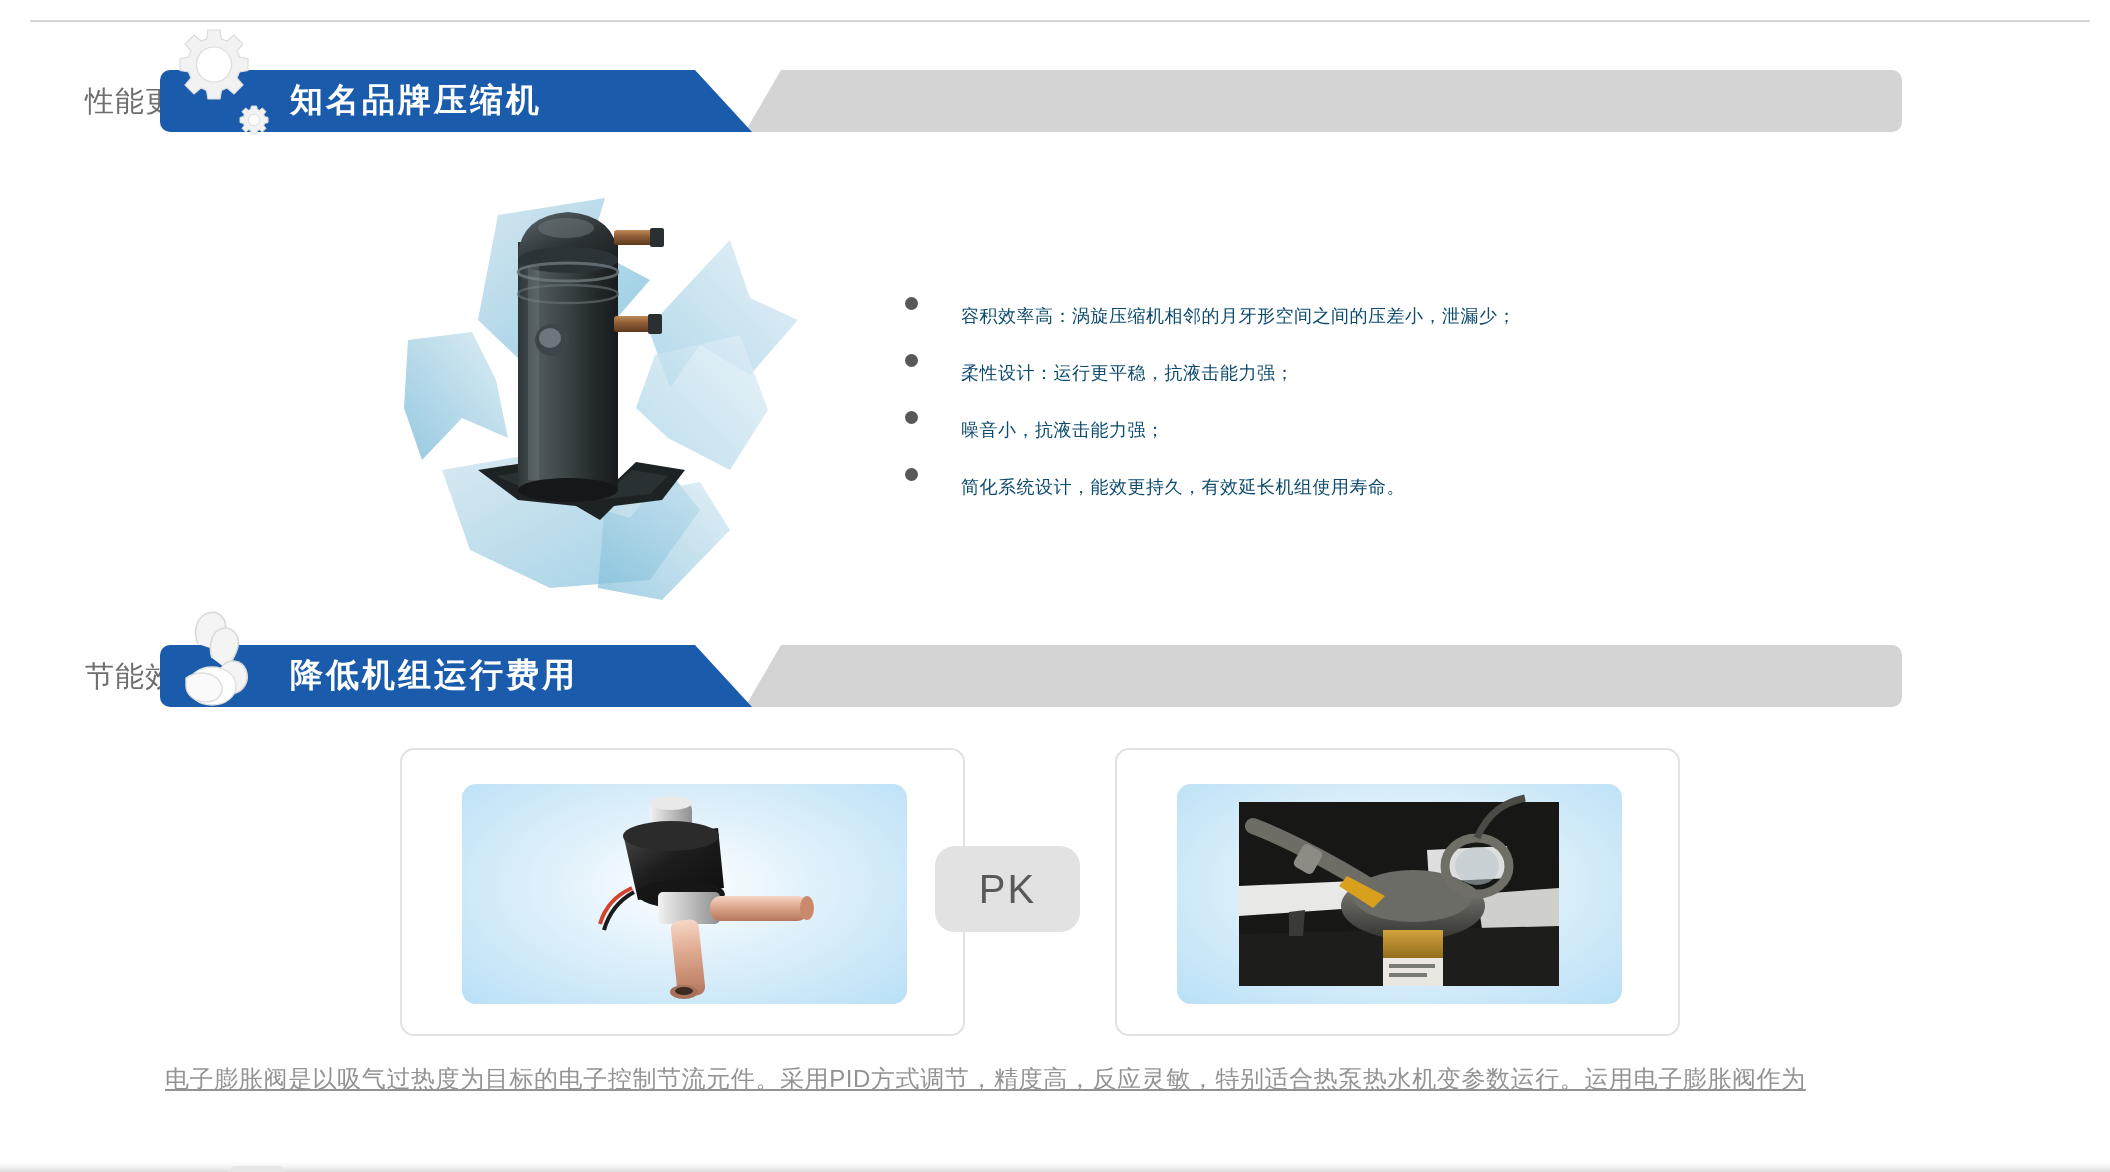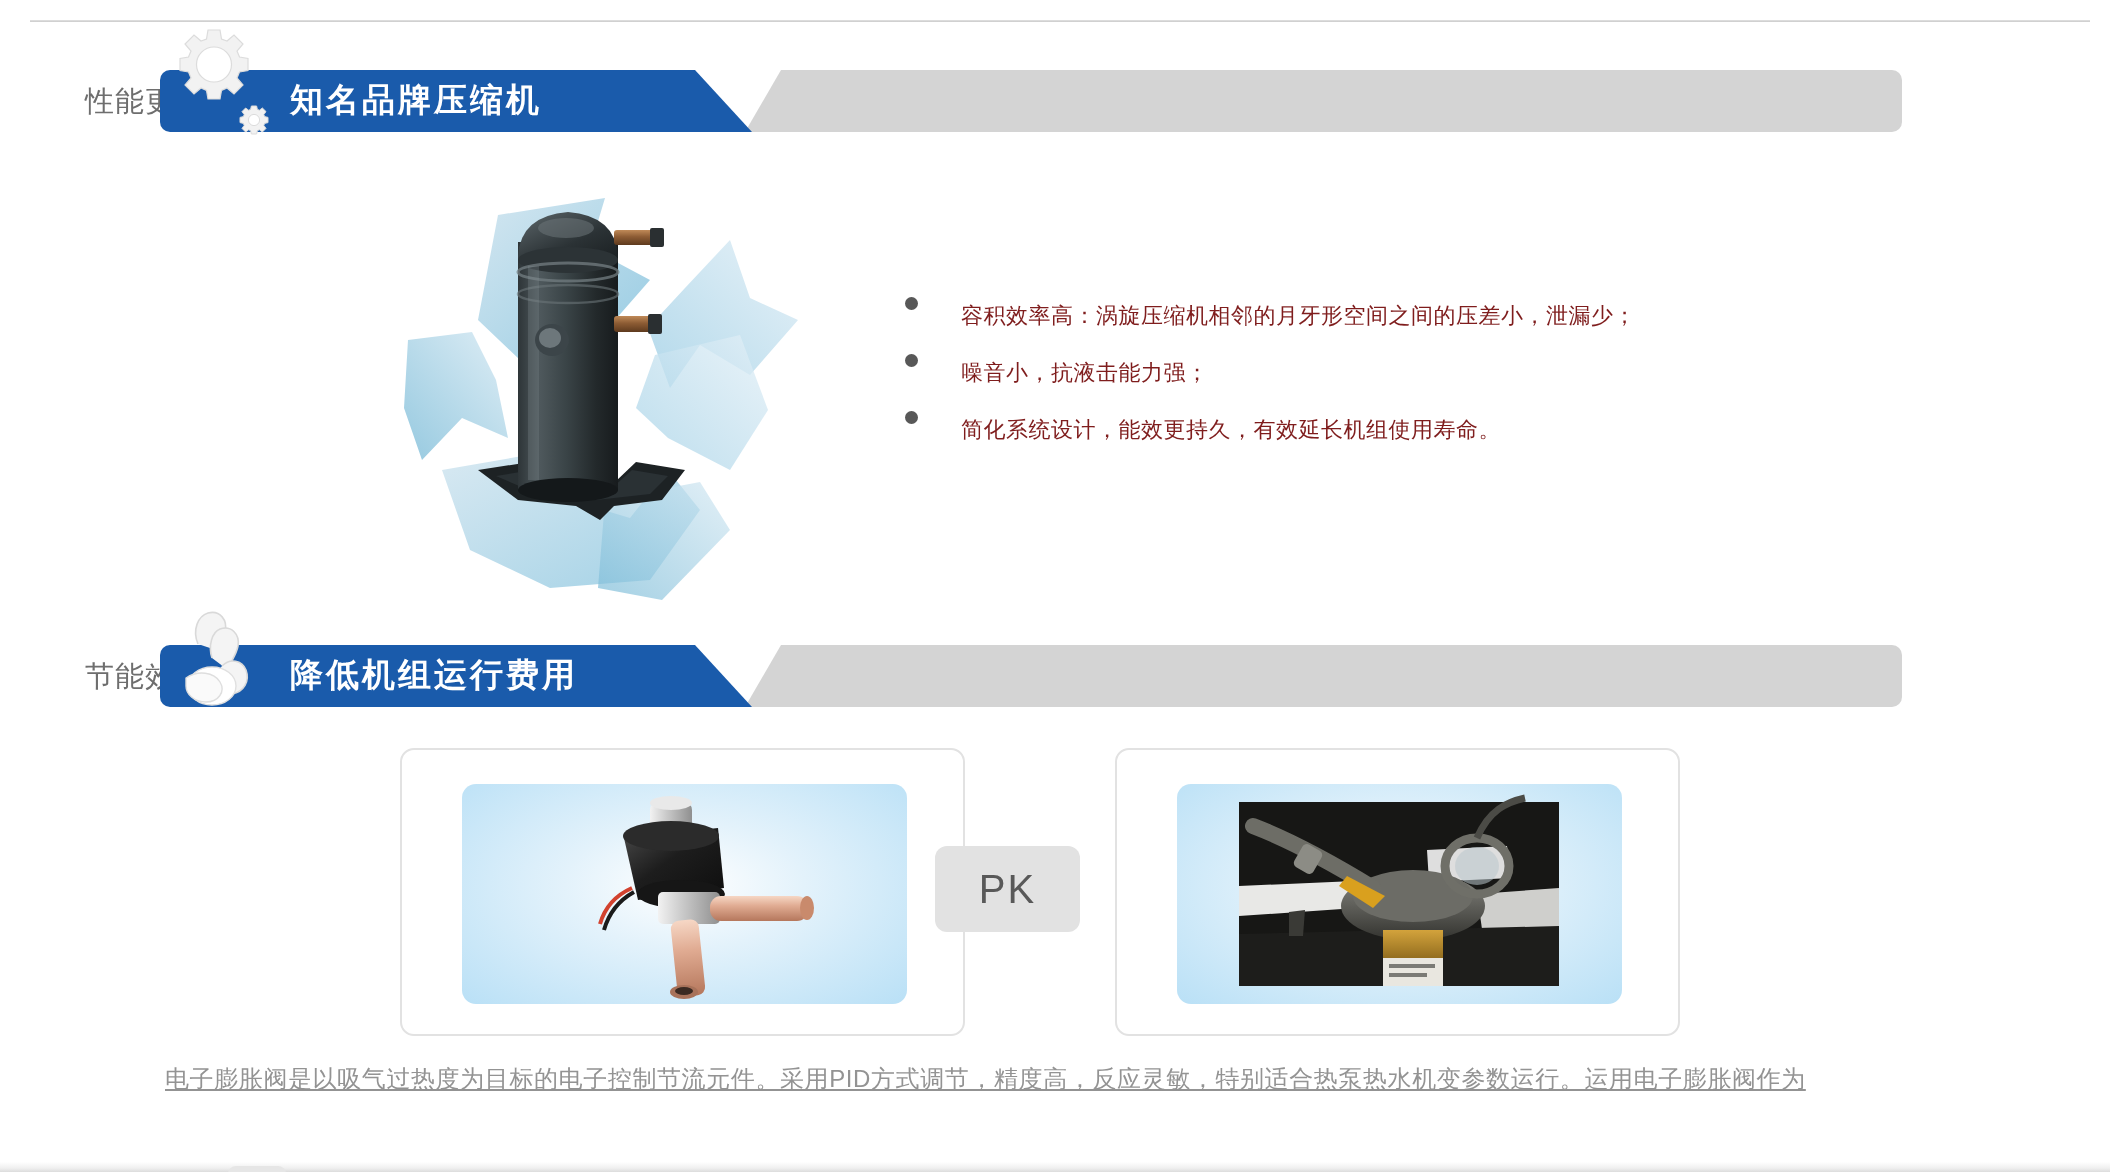--- a/index.html
+++ b/index.html
@@ -123,22 +123,22 @@
   }
   .bullet-dot {
     width: 13px;
     height: 13px;
     border-radius: 50%;
     background: #585858;
     flex: 0 0 13px;
     margin-right: 43px;
   }
   .bullet-text {
-    font-size: 22px;
-    color: #7f1d1d;
+    font-size: 18px;
+    color: #0c4a6e;
     letter-spacing: 0.5px;
     white-space: nowrap;
     margin-top: 24px;
   }
 
   
   .pk-zone {
     position: absolute;
     left: 400px;
     top: 748px;
@@ -168,21 +168,21 @@
     overflow: hidden;
   }
 
   .pk-badge {
     position: absolute;
     left: 535px;
     top: 98px;
     width: 145px;
     height: 86px;
     background: #e2e2e2;
-    border-radius: 12px;
+    border-radius: 20px;
     display: flex;
     align-items: center;
     justify-content: center;
     font-size: 40px;
     color: #595959;
     letter-spacing: 2px;
     z-index: 4;
   }
 
   
@@ -314,20 +314,24 @@
       <rect x="214" y="146" width="46" height="16" rx="3" fill="url(#pipeG)"></rect>
       <rect x="250" y="58" width="14" height="19" rx="2" fill="#2a2f31"></rect>
       <rect x="248" y="144" width="14" height="20" rx="2" fill="#2a2f31"></rect>
     </svg>
   </div>
 
   <div class="bullets">
     <div class="bullet-row">
       <span class="bullet-dot"></span>
       <span class="bullet-text">容积效率高：涡旋压缩机相邻的月牙形空间之间的压差小，泄漏少；</span>
+    </div>
+    <div class="bullet-row">
+      <span class="bullet-dot"></span>
+      <span class="bullet-text">柔性设计：运行更平稳，抗液击能力强；</span>
     </div>
     <div class="bullet-row">
       <span class="bullet-dot"></span>
       <span class="bullet-text">噪音小，抗液击能力强；</span>
     </div>
     <div class="bullet-row">
       <span class="bullet-dot"></span>
       <span class="bullet-text">简化系统设计，能效更持久，有效延长机组使用寿命。</span>
     </div>
   </div>

